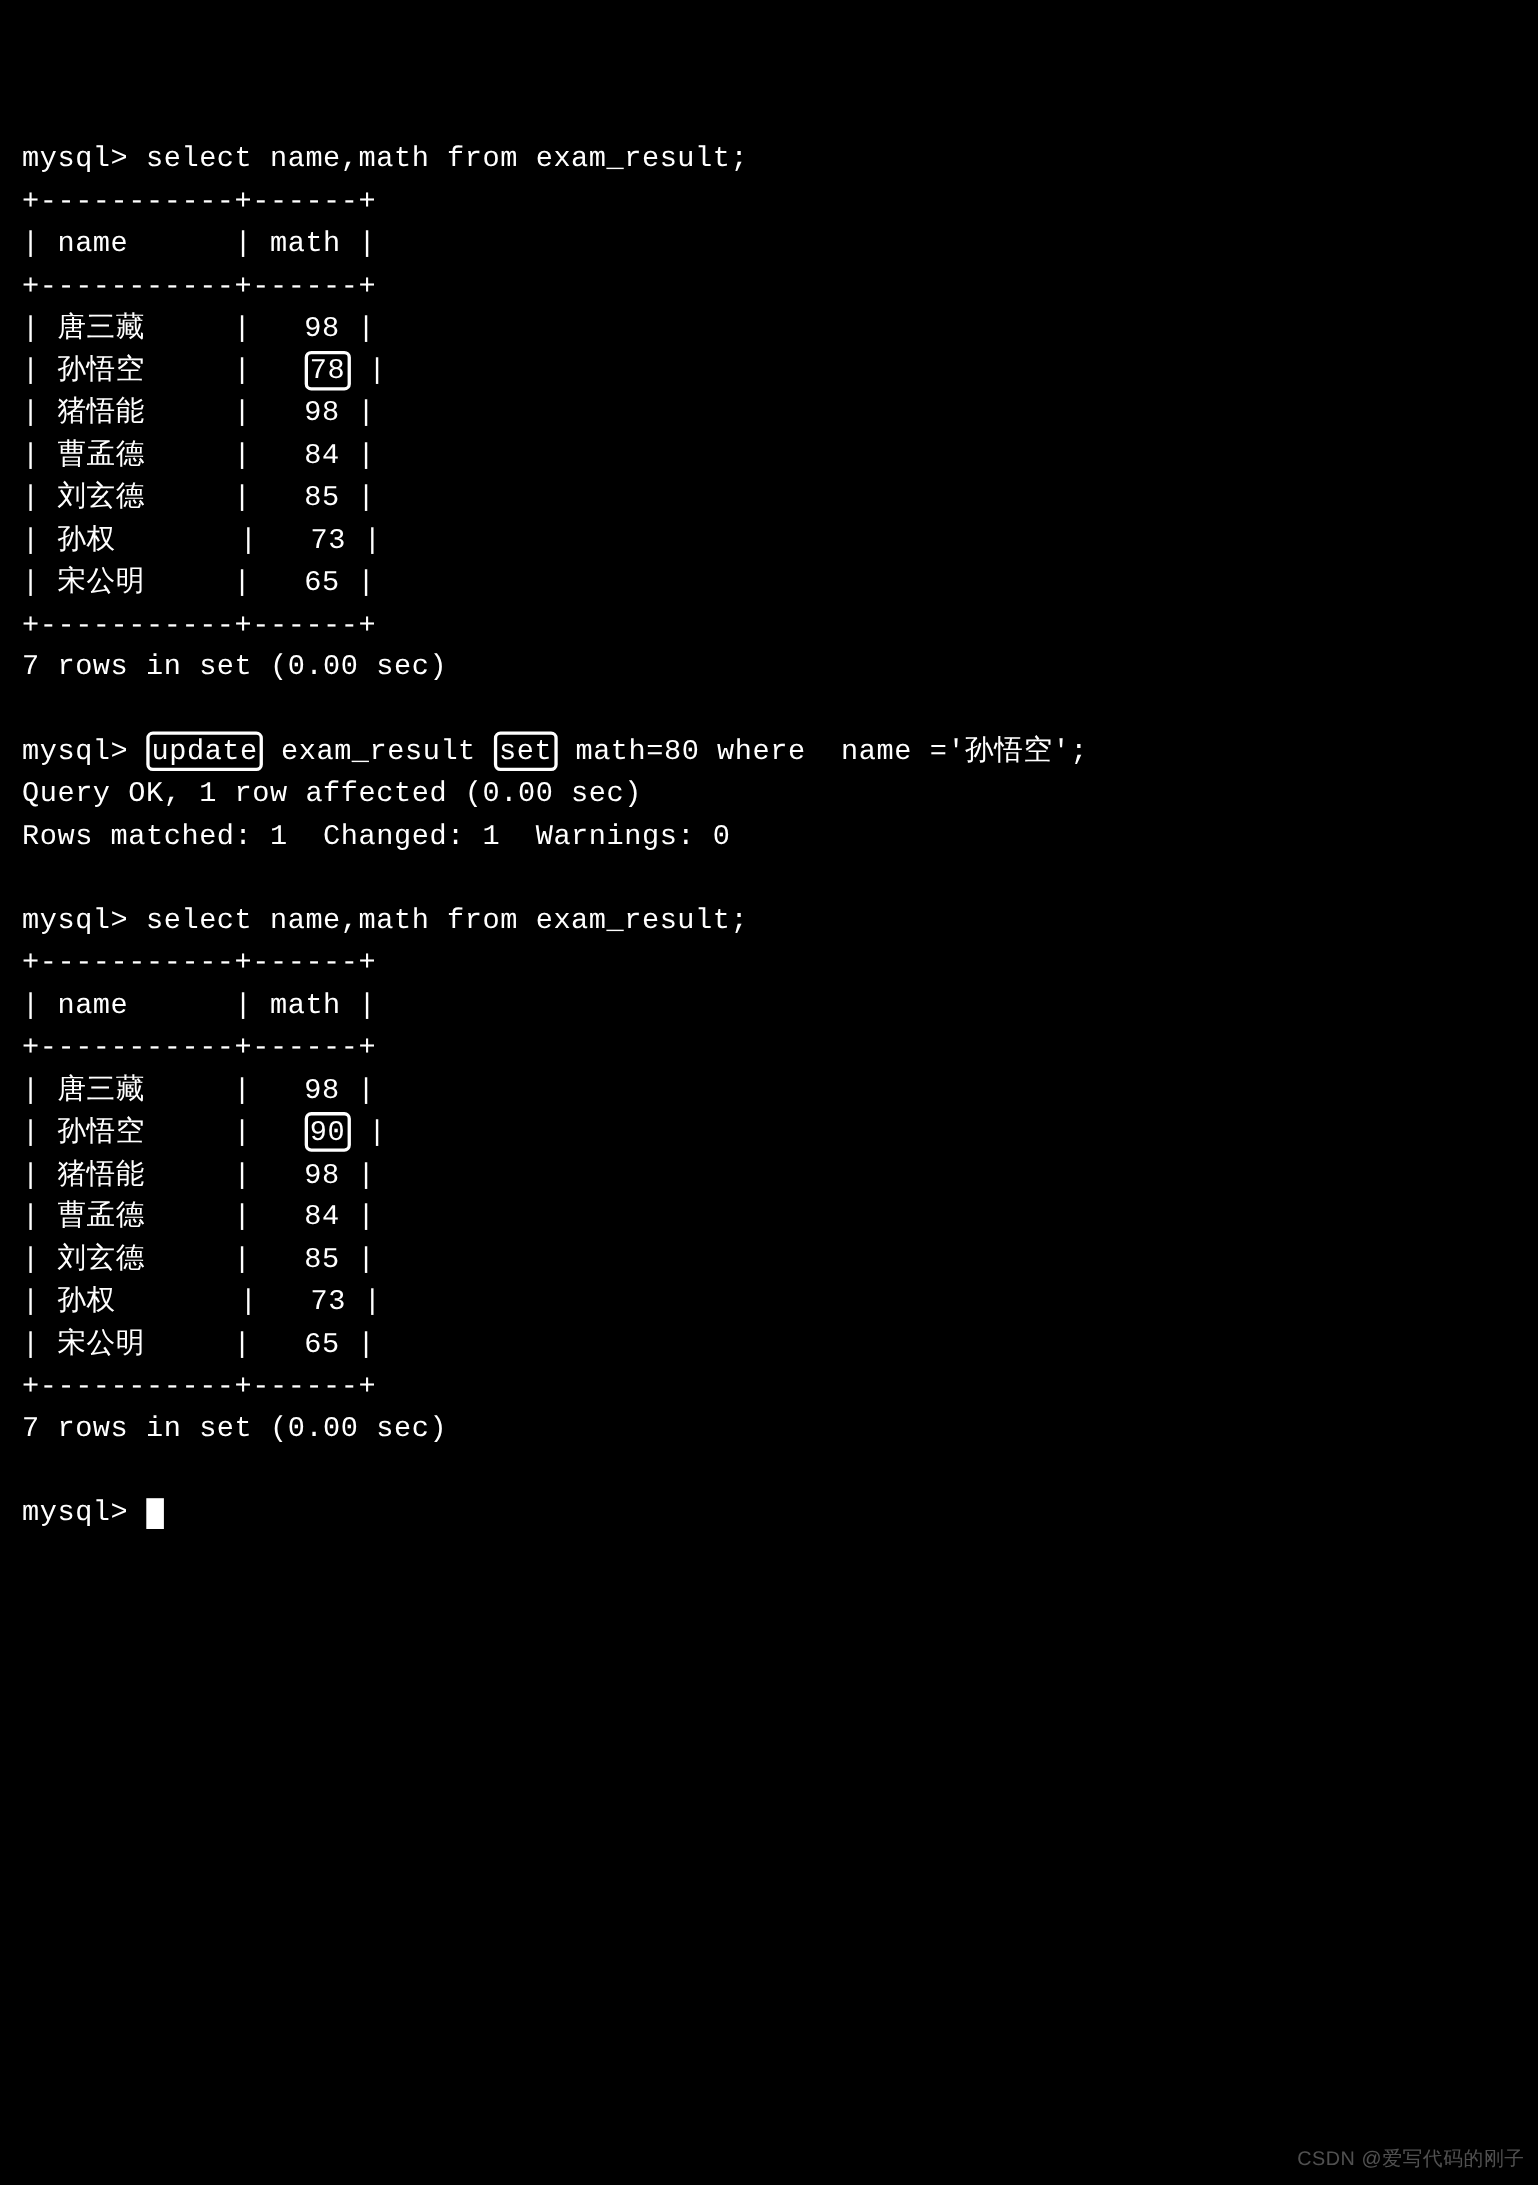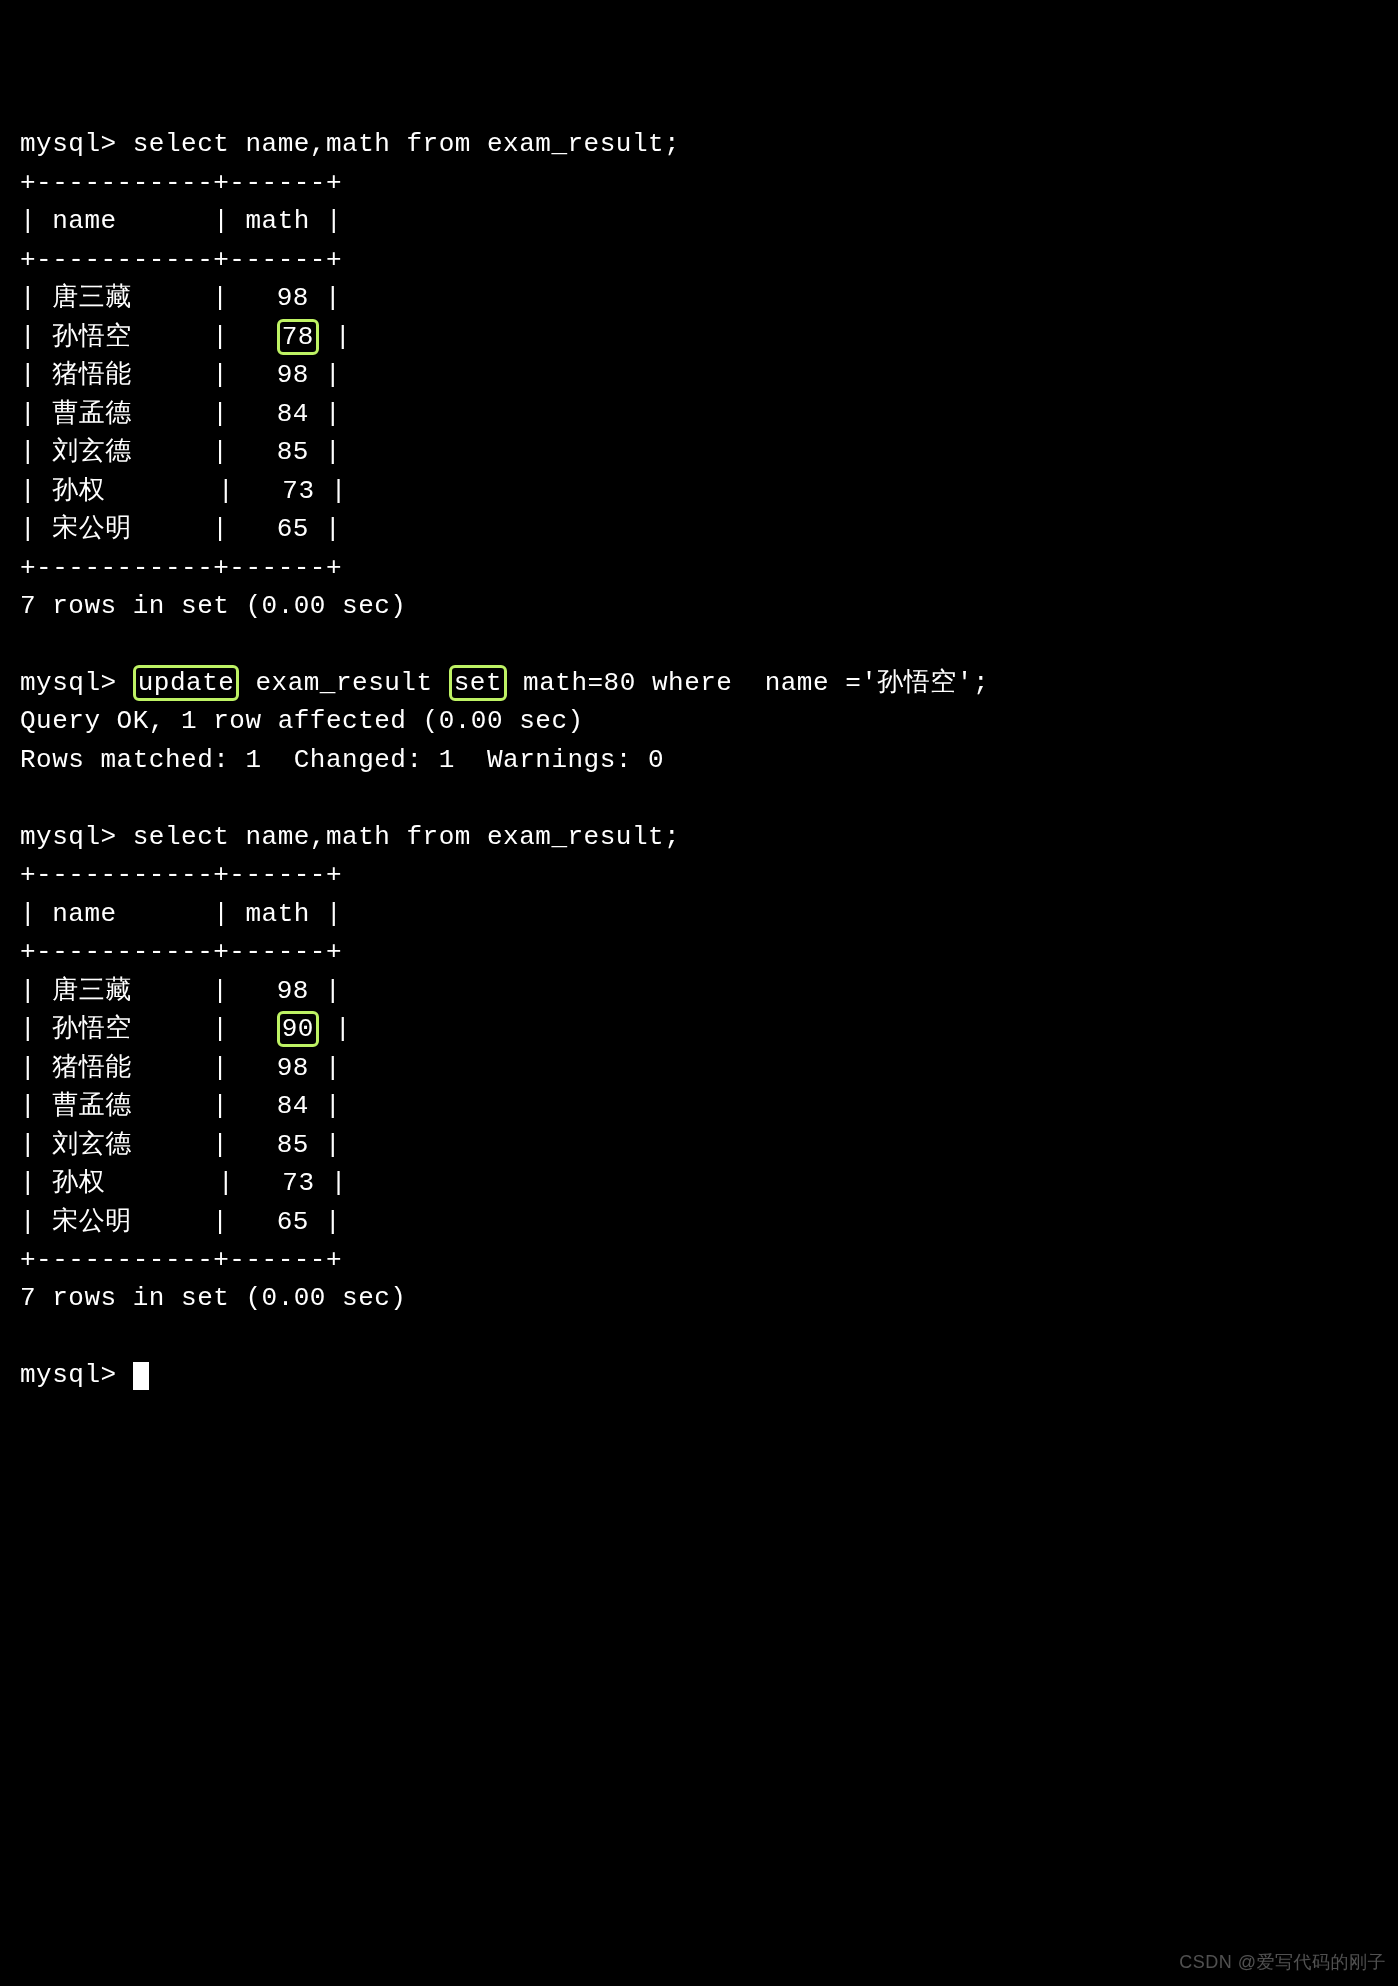--- a/index.html
+++ b/index.html
@@ -7,21 +7,21 @@
     background: #000;
     color: #fff;
     font-family: "Courier New", Consolas, monospace;
     font-size: 26px;
     line-height: 1.48;
     padding: 10px 20px;
     white-space: pre;
     letter-spacing: 0.5px;
   }
   .hl {
-    border: 3px solid #bef264;
+    border: 3px solid #ffffff;
     border-radius: 6px;
     padding: 0 2px;
   }
   .cursor {
     display: inline-block;
     width: 16px;
     height: 28px;
     background: #fff;
     vertical-align: middle;
   }

